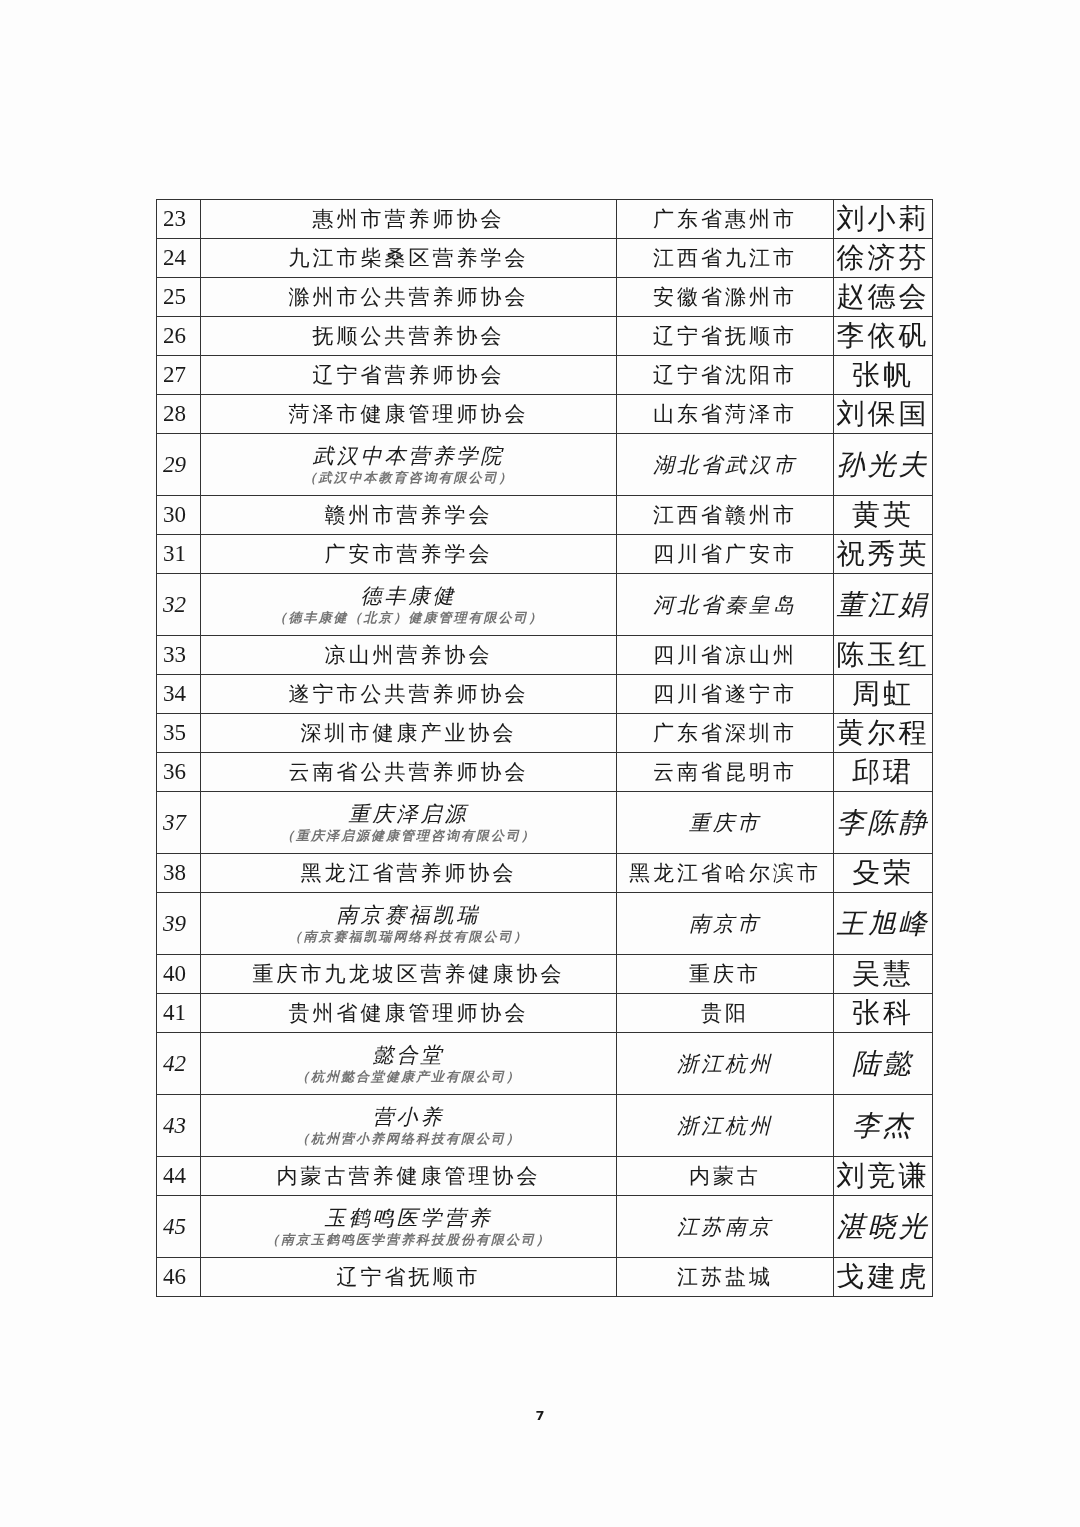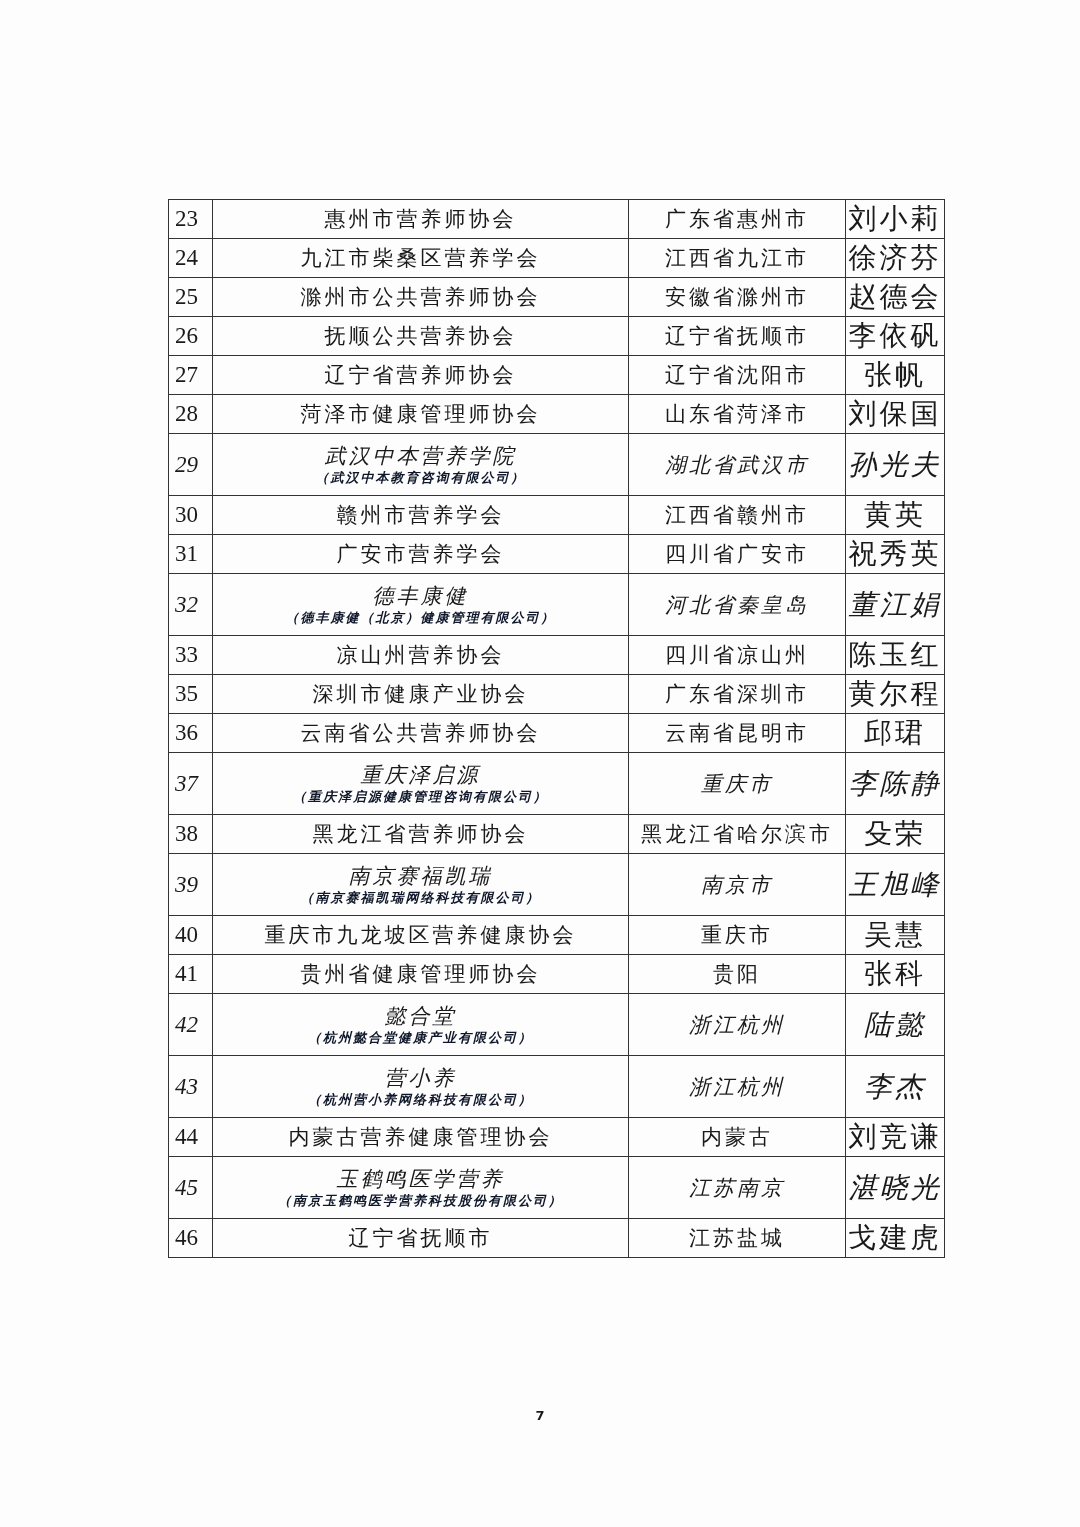--- a/index.html
+++ b/index.html
@@ -2,36 +2,36 @@
 <html><head>
 <meta charset="utf-8">
 <style>
   html, body { margin:0; padding:0; }
   body {
     width:1080px; height:1527px; background:#fdfdfd; position:relative;
     font-family: "DejaVu Serif", "Liberation Serif", serif; color:#1a1a1a;
     overflow:hidden;
   }
   .page-table {
-    position:absolute; left:168px; top:199px; width:702px;
+    position:absolute; left:156px; top:199px; width:702px;
     border-collapse:collapse; table-layout:fixed;
   }
   .page-table td {
     border:1.5px solid #333; padding:0; text-align:center; vertical-align:middle;
   }
   .col-no { width:44px; }
   .col-org { width:416px; }
   .col-region { width:217px; }
   .col-contact { width:99px; }
   td.no {
     font-family: "Liberation Serif", "DejaVu Serif", serif;
     font-size:23px; text-align:left; padding-left:6px;
   }
   .org-main { font-size:21px; letter-spacing:3px; line-height:26px; display:block; }
-  .org-sub { font-size:13px; letter-spacing:2px; line-height:18px; display:block; font-weight:bold; color:#0f172a; }
+  .org-sub { font-size:13px; letter-spacing:2px; line-height:18px; display:block; font-weight:bold; color:#737373; }
   td.region { font-size:21px; letter-spacing:3px;margin-top:39px; }
   td.contact { font-size:28px; letter-spacing:3px; }
   tr.single { height:38px; }
   tr.double { height:62px;font-style:italic; }
   .page-number {
     position:absolute; top:1408px; left:0; width:1080px; text-align:center;
     font-family:"DejaVu Sans", sans-serif; font-size:13px; font-weight:bold;
   }
 </style>
 </head>
@@ -138,20 +138,29 @@
       <tr class="single">
     <td class="no">33</td>
     <td class="org">
       <span class="org-main">凉山州营养协会</span>
 
     </td>
     <td class="region">四川省凉山州</td>
     <td class="contact">陈玉红</td>
   </tr>
       <tr class="single">
+    <td class="no">34</td>
+    <td class="org">
+      <span class="org-main">遂宁市公共营养师协会</span>
+
+    </td>
+    <td class="region">四川省遂宁市</td>
+    <td class="contact">周虹</td>
+  </tr>
+      <tr class="single">
     <td class="no">35</td>
     <td class="org">
       <span class="org-main">深圳市健康产业协会</span>
 
     </td>
     <td class="region">广东省深圳市</td>
     <td class="contact">黄尔程</td>
   </tr>
       <tr class="single">
     <td class="no">36</td>

